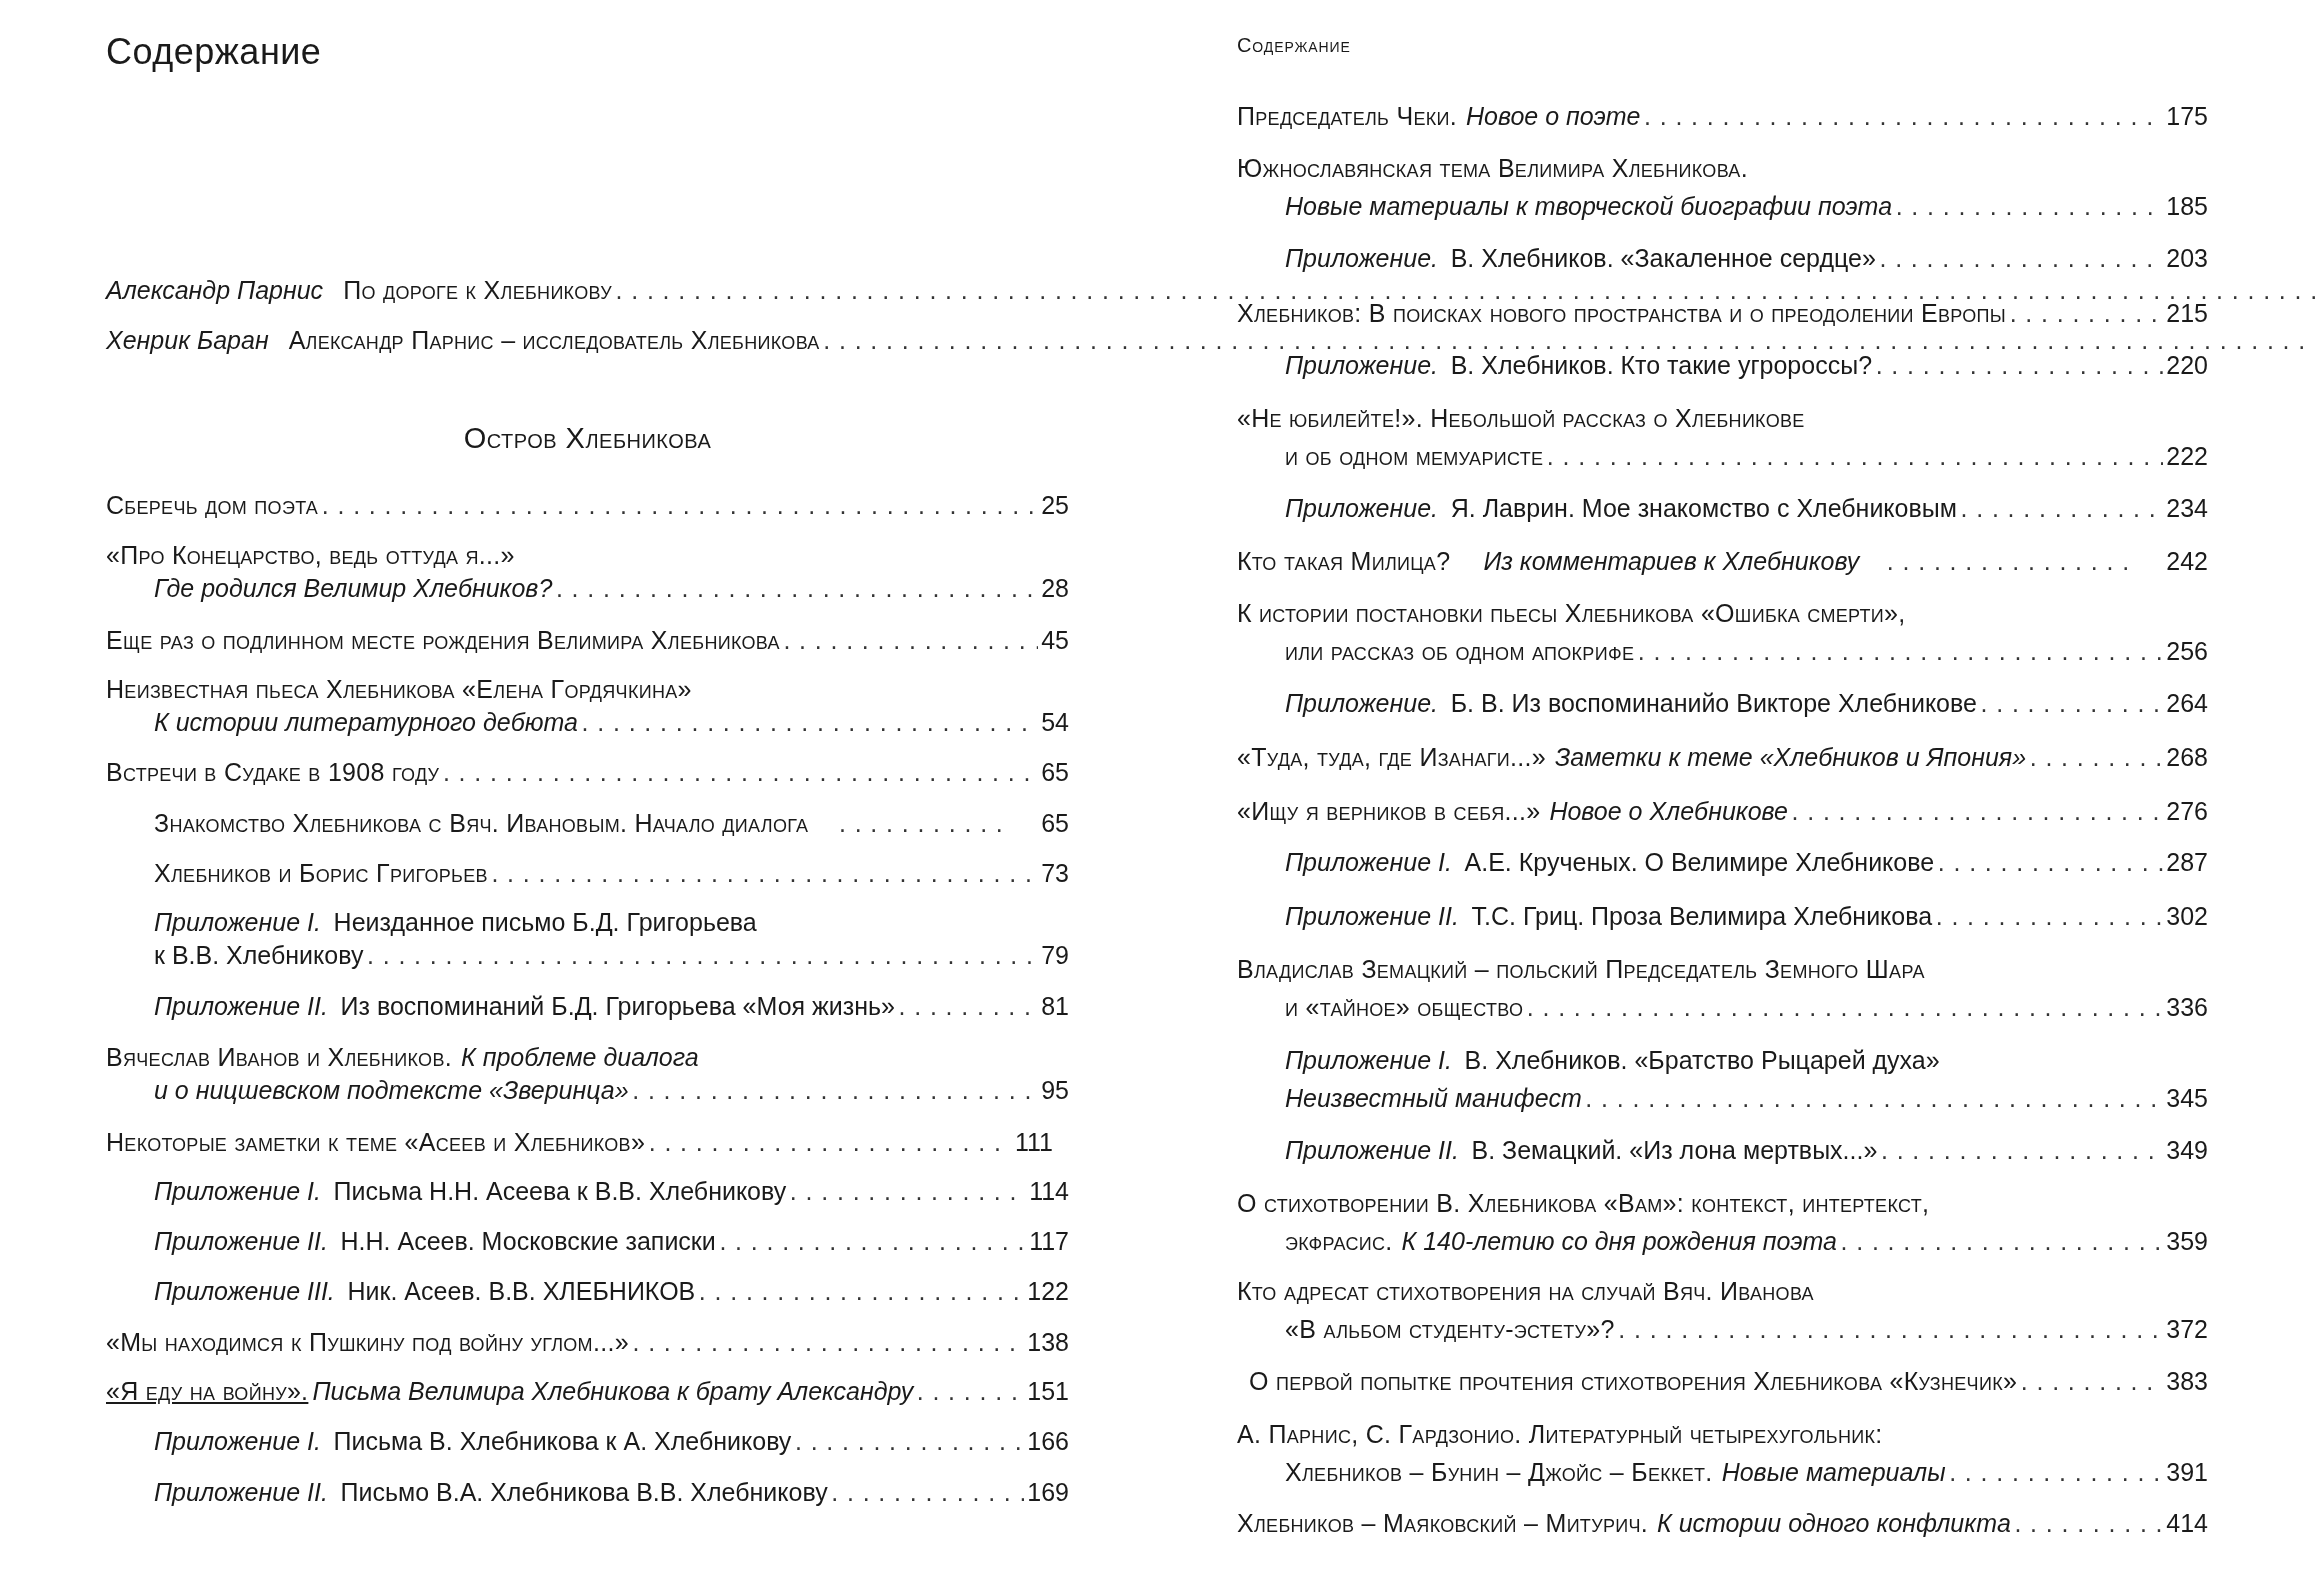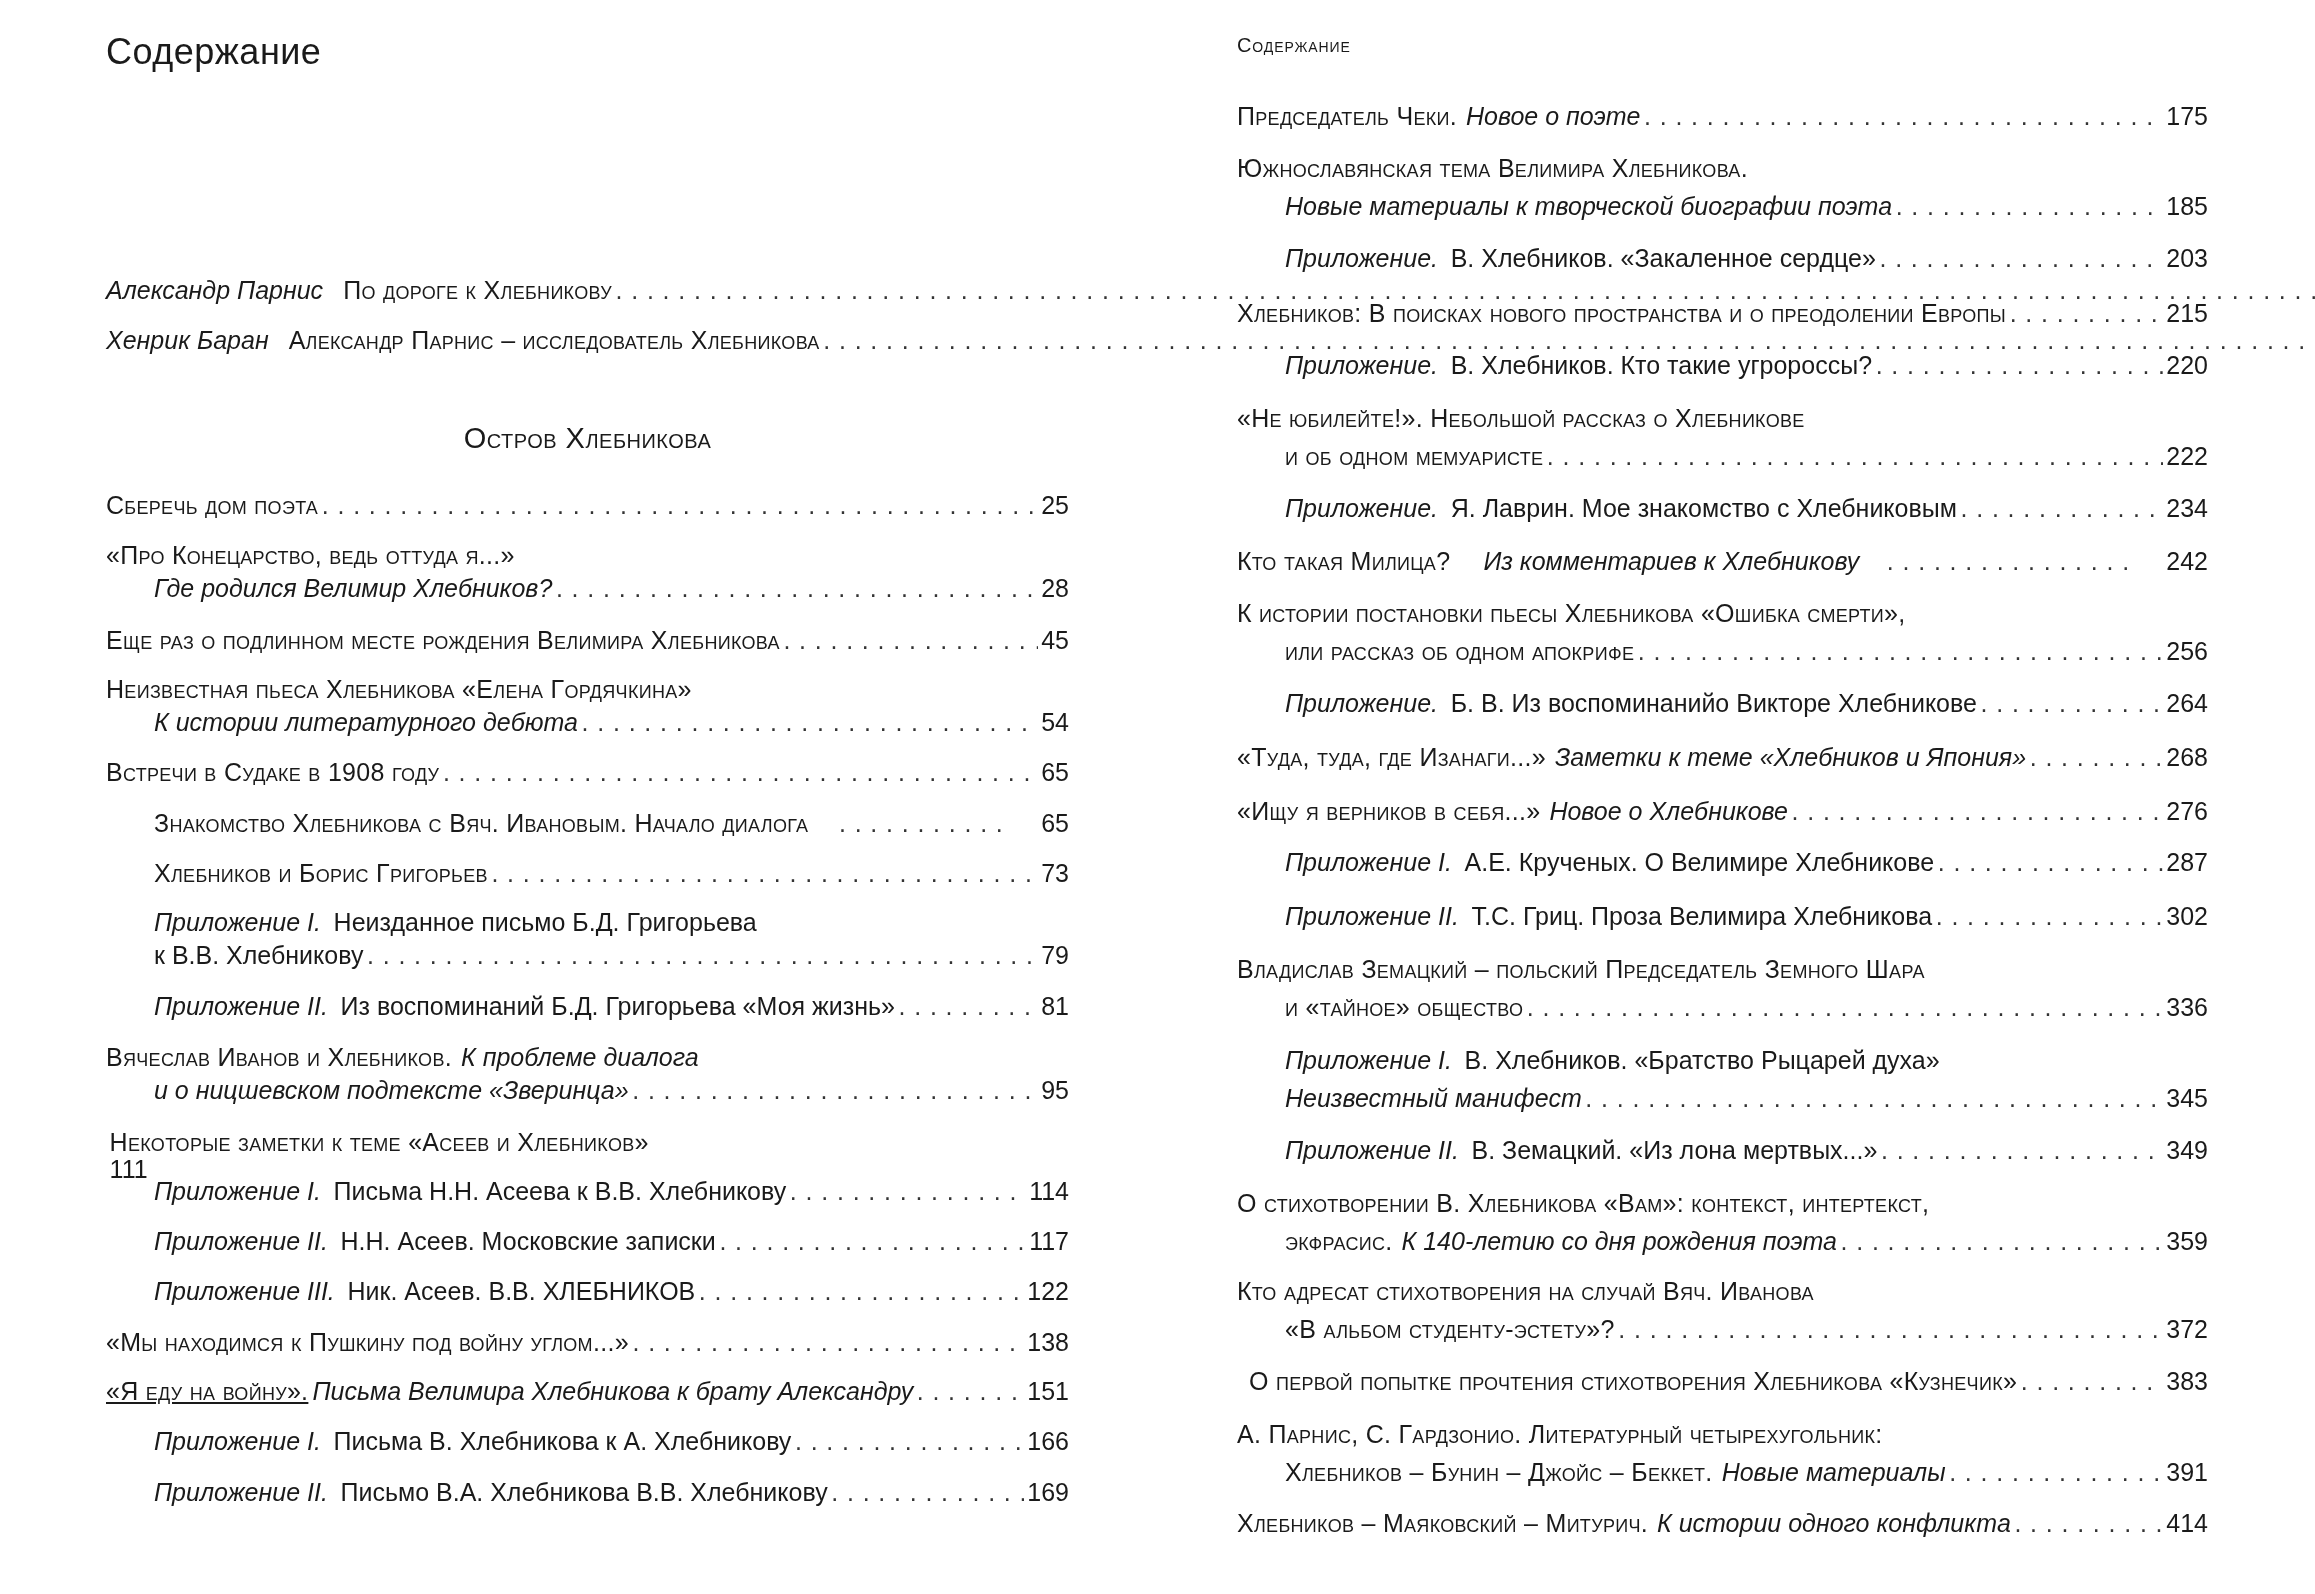--- a/index.html
+++ b/index.html
@@ -131,21 +131,21 @@
           <span class="txt sc" style="margin-right: 9px;">Вячеслав Иванов и Хлебников.</span>
           <span class="txt it">К проблеме диалога</span>
         </div>
         <div class="line" style="left: 48px; right: 0px; top: 33px;">
           <span class="txt it">и о ницшевском подтексте «Зверинца»</span>
           <span class="dots"></span>
           <span class="pg">95</span>
         </div>
       </div>
       <div class="entry" style="top: 1129px;">
-        <div class="line" style="left: 0px; right: 16px; top: 0px; flex-direction: column;">
+        <div class="line" style="left: 0px; right: 16px; top: 0px;">
           <span class="txt sc">Некоторые заметки к теме «Асеев и Хлебников»</span>
           <span class="dots"></span>
           <span class="pg">111</span>
         </div>
       </div>
       <div class="entry" style="top: 1178px;">
         <div class="line" style="left: 48px; right: 0px; top: 0px;">
           <span class="txt label">Приложение I.</span>
           <span class="txt ">Письма Н.Н. Асеева к В.В. Хлебникову</span>
           <span class="dots"></span>

